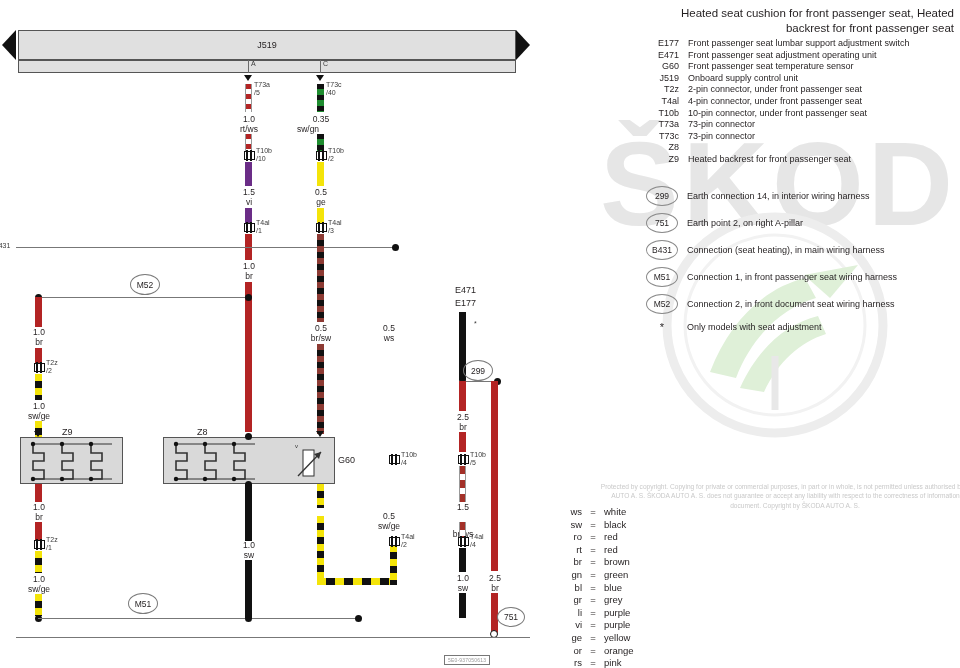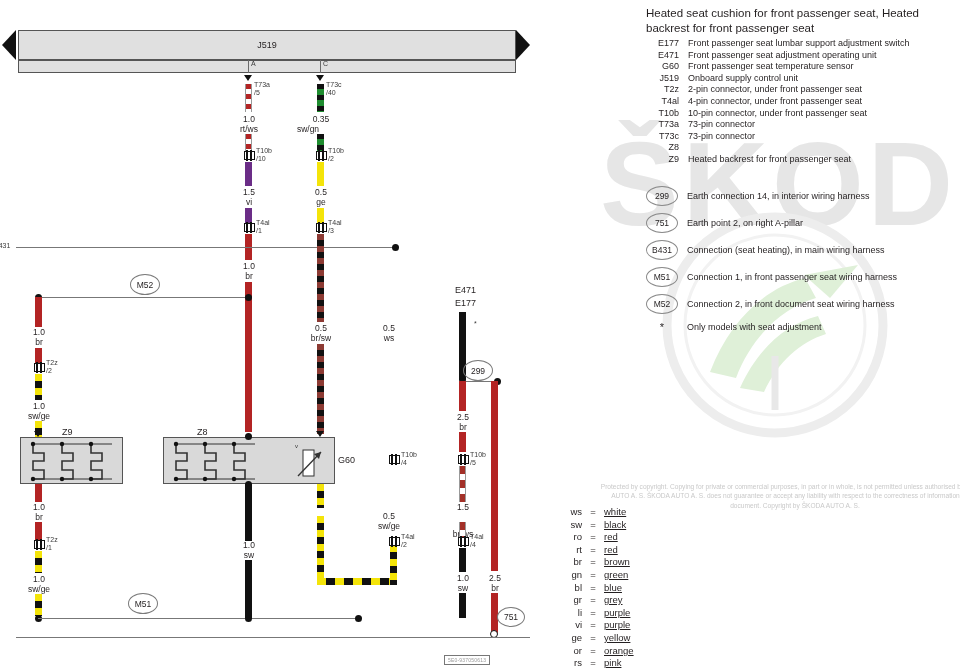--- a/index.html
+++ b/index.html
@@ -55,34 +55,34 @@
 
   
   .heater { position:absolute; border:1px solid #555; background:#d9d9d9; }
 
   
   .circ { position:absolute; border:1px solid #7a7a7a; border-radius:50%;
           display:flex; align-items:center; justify-content:center;
           font-size:8.5px; color:#231f20; background:transparent; }
 
   
-  .lg-title { font-size:11.5px; line-height:15px; color:#231f20; font-weight:normal; }
+  .lg-title { font-size:11.5px; line-height:15px; color:#231f20; font-weight:normal;text-align:right; }
   .lg-row { display:flex; font-size:9px; line-height:11.6px; color:#231f20; }
   .lg-key { width:42px; text-align:right; padding-right:9px; flex:none; }
   .lg-val { flex:1; }
   .lg-circ-row { display:flex; align-items:center; font-size:9px; color:#231f20; margin-bottom:7px; }
   .lg-circ { width:32px; height:20px; border:1px solid #8a8a8a; border-radius:50%;
              display:flex; align-items:center; justify-content:center; font-size:8.5px; flex:none; margin-right:9px; }
   .lg-star { width:32px; text-align:center; font-size:11px; flex:none; margin-right:9px; }
 
   
   .cc-row { display:flex; font-size:9.5px; line-height:12.6px; color:#231f20; }
   .cc-a { width:26px; text-align:right; }
   .cc-eq { width:22px; text-align:center; }
-  .cc-b { flex:1;text-decoration:underline; }
+  .cc-b { flex:1; }
 
   
   .copy { position:absolute; font-size:6.6px; line-height:9.4px; color:#c9c9c9; text-align:center; }
 
   
   .wm { position:absolute; pointer-events:none; }
 
   
   .rail { position:absolute; height:1px; background:#777; }
 

